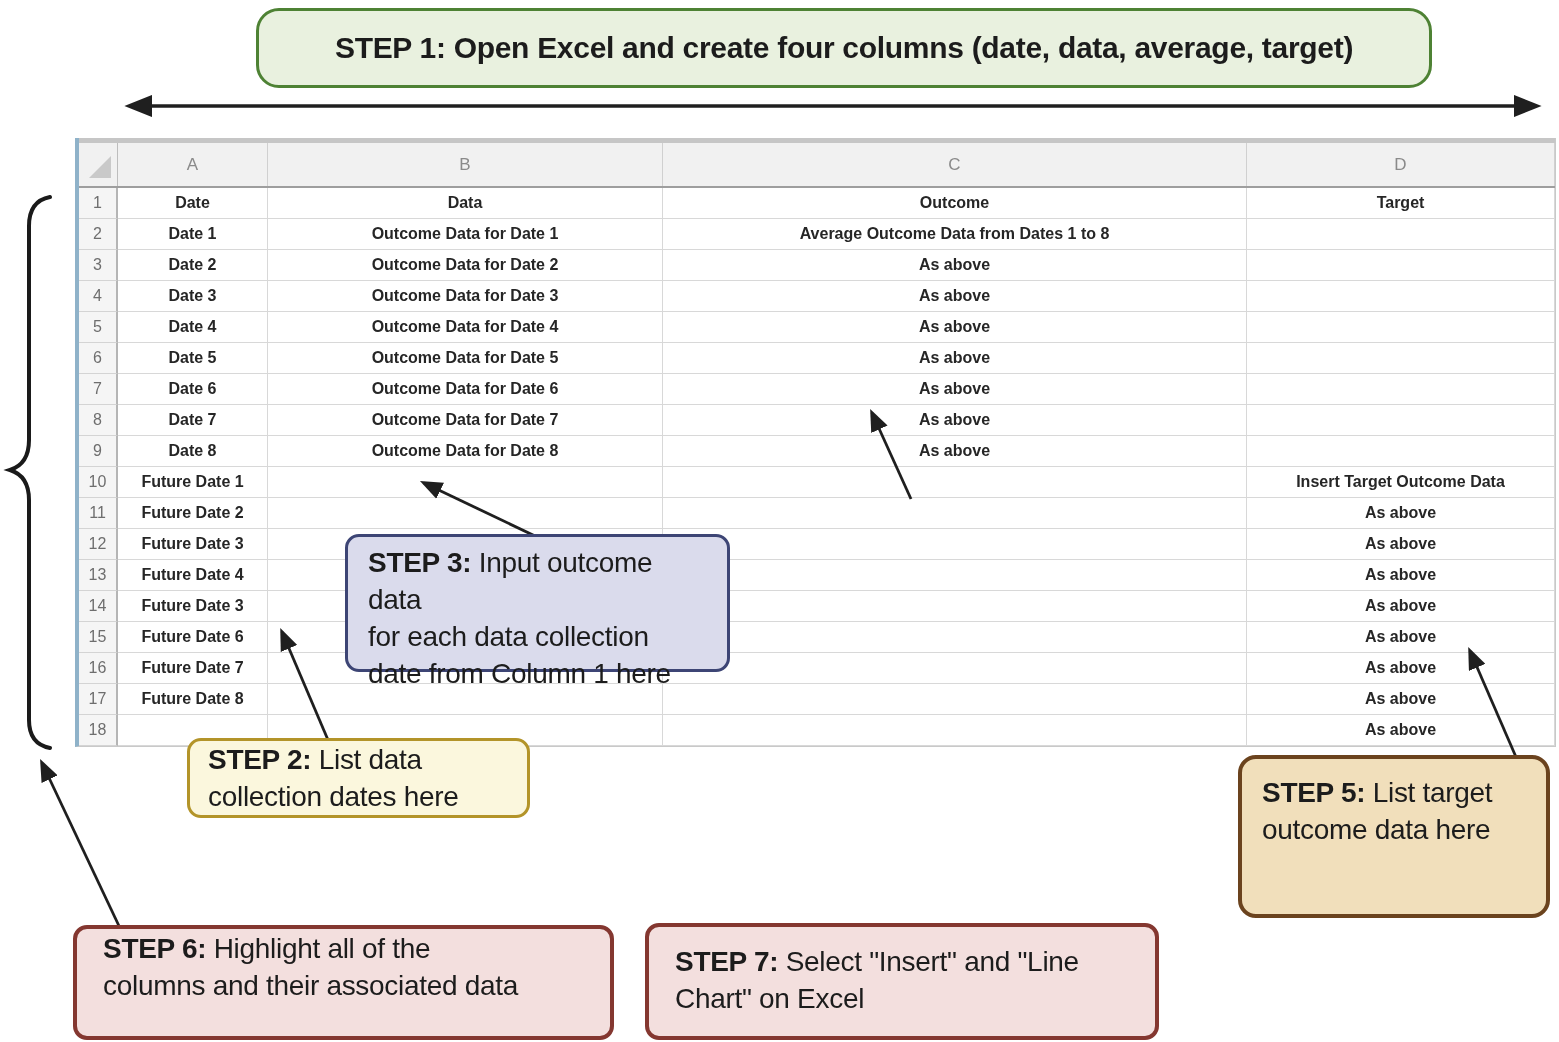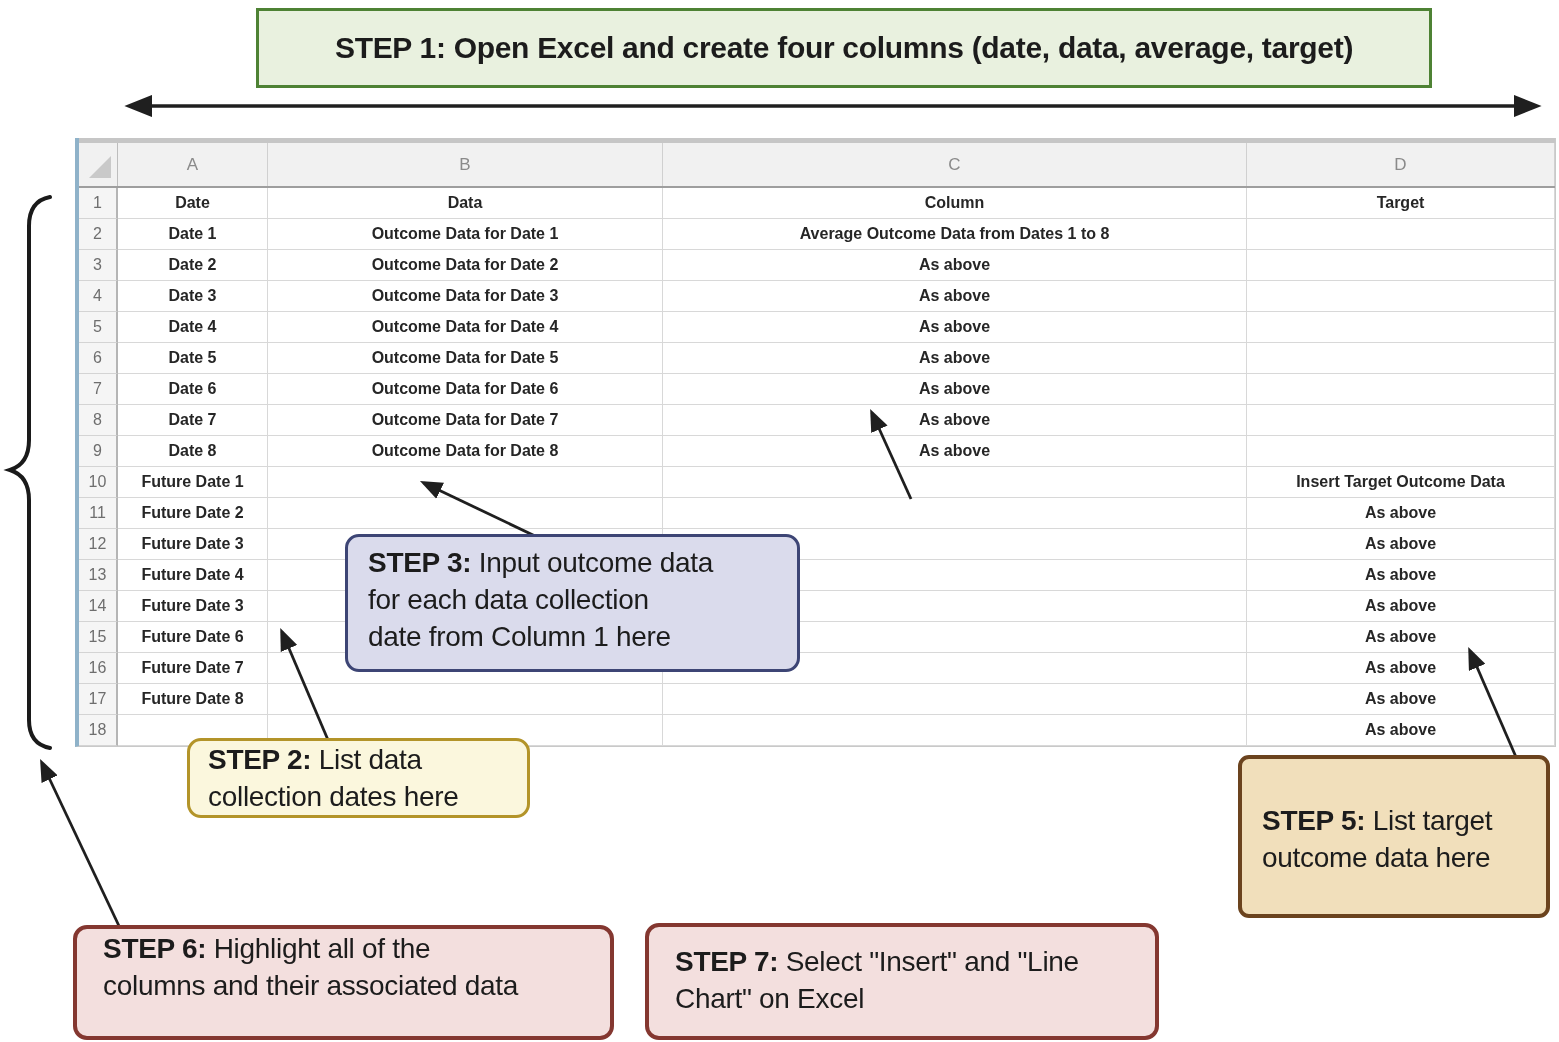--- a/index.html
+++ b/index.html
@@ -3,21 +3,21 @@
 <meta charset="utf-8">
 <style>
   html,body{margin:0;padding:0;background:#fff;}
   .stage{
     position:relative;width:1559px;height:1042px;background:#ffffff;
     font-family:"Liberation Sans",sans-serif;overflow:hidden;
   }
   
   .step1-box{
     position:absolute;left:256px;top:8px;width:1176px;height:80px;
-    background:#e9f1df;border:3px solid #4e8234;border-radius:0;
+    background:#e9f1df;border:3px solid #4e8234;border-radius:23px;
     display:flex;align-items:center;justify-content:center;
     font-size:30px;color:#1c1c1c;font-weight:bold;box-sizing:border-box;
     letter-spacing:-0.3px;
   }
   .step1-box .pfx{font-weight:bold;margin-right:8px;}
   
   .sheet{
     position:absolute;left:75px;top:138px;width:1481px;box-sizing:border-box;
     border-left:4px solid #8fb2c9;border-right:1px solid #c9c9c9;
     border-bottom:1px solid #c9c9c9;background:#fff;
@@ -51,23 +51,23 @@
   .w-c{width:584px;flex:0 0 584px;}
   .w-d{flex:1 1 auto;}
   
   .callout{
     position:absolute;box-sizing:border-box;border-radius:14px;
     font-size:28px;line-height:1.32;color:#1c1c1c;
     white-space:pre-line;z-index:5;letter-spacing:-0.3px;
   }
   .callout .pfx{font-weight:bold;}
   .co-step2{left:167px;top:738px;width:343px;height:80px;background:#fbf7dd;border:3px solid #b39429;padding:1px 18px;margin-left:20px;}
-  .co-step3{left:345px;top:534px;width:455px;height:138px;background:#dadbec;border:3px solid #3d4575;padding:8px 20px;}
+  .co-step3{left:345px;top:534px;width:385px;height:138px;background:#dadbec;border:3px solid #3d4575;padding:8px 20px;}
   .co-step4{left:843px;top:497px;width:377px;height:168px;background:#d9edf7;border:3px solid #27798e;padding:8px 20px;}
-  .co-step5{left:1238px;top:755px;width:312px;height:163px;background:#f1dfbb;border:4px solid #6b431e;border-radius:11px;padding:44px 20px;}
+  .co-step5{left:1238px;top:755px;width:312px;height:163px;background:#f1dfbb;border:4px solid #6b431e;border-radius:18px;padding:16px 20px;}
   .co-step6{left:73px;top:925px;width:541px;height:115px;background:#f3dfde;border:4px solid #843730;padding:2px 26px;}
   .co-step7{left:645px;top:923px;width:514px;height:117px;background:#f3dfde;border:4px solid #843730;padding:17px 26px;}
   
   .overlay{position:absolute;left:0;top:0;width:1559px;height:1042px;pointer-events:none;z-index:4;}
 </style>
 </head>
 <body>
 
 <div class="stage">
 
@@ -85,21 +85,21 @@
     <div class="colhead-cell w-a">A</div>
         <div class="colhead-cell w-b">B</div>
         <div class="colhead-cell w-c">C</div>
         <div class="colhead-cell w-d">D</div>
       </div>
     <div id="grid-rows">
         <div class="sheet-row">
           <div class="rownum w-rh">1</div>
           <div class="cell w-a">Date</div>
           <div class="cell w-b">Data</div>
-          <div class="cell w-c">Column</div>
+          <div class="cell w-c">Outcome</div>
           <div class="cell w-d">Target</div>
         </div>
         <div class="sheet-row">
           <div class="rownum w-rh">2</div>
           <div class="cell w-a">Date 1</div>
           <div class="cell w-b">Outcome Data for Date 1</div>
           <div class="cell w-c">Average Outcome Data from Dates 1 to 8</div>
           <div class="cell w-d"></div>
         </div>
         <div class="sheet-row">

